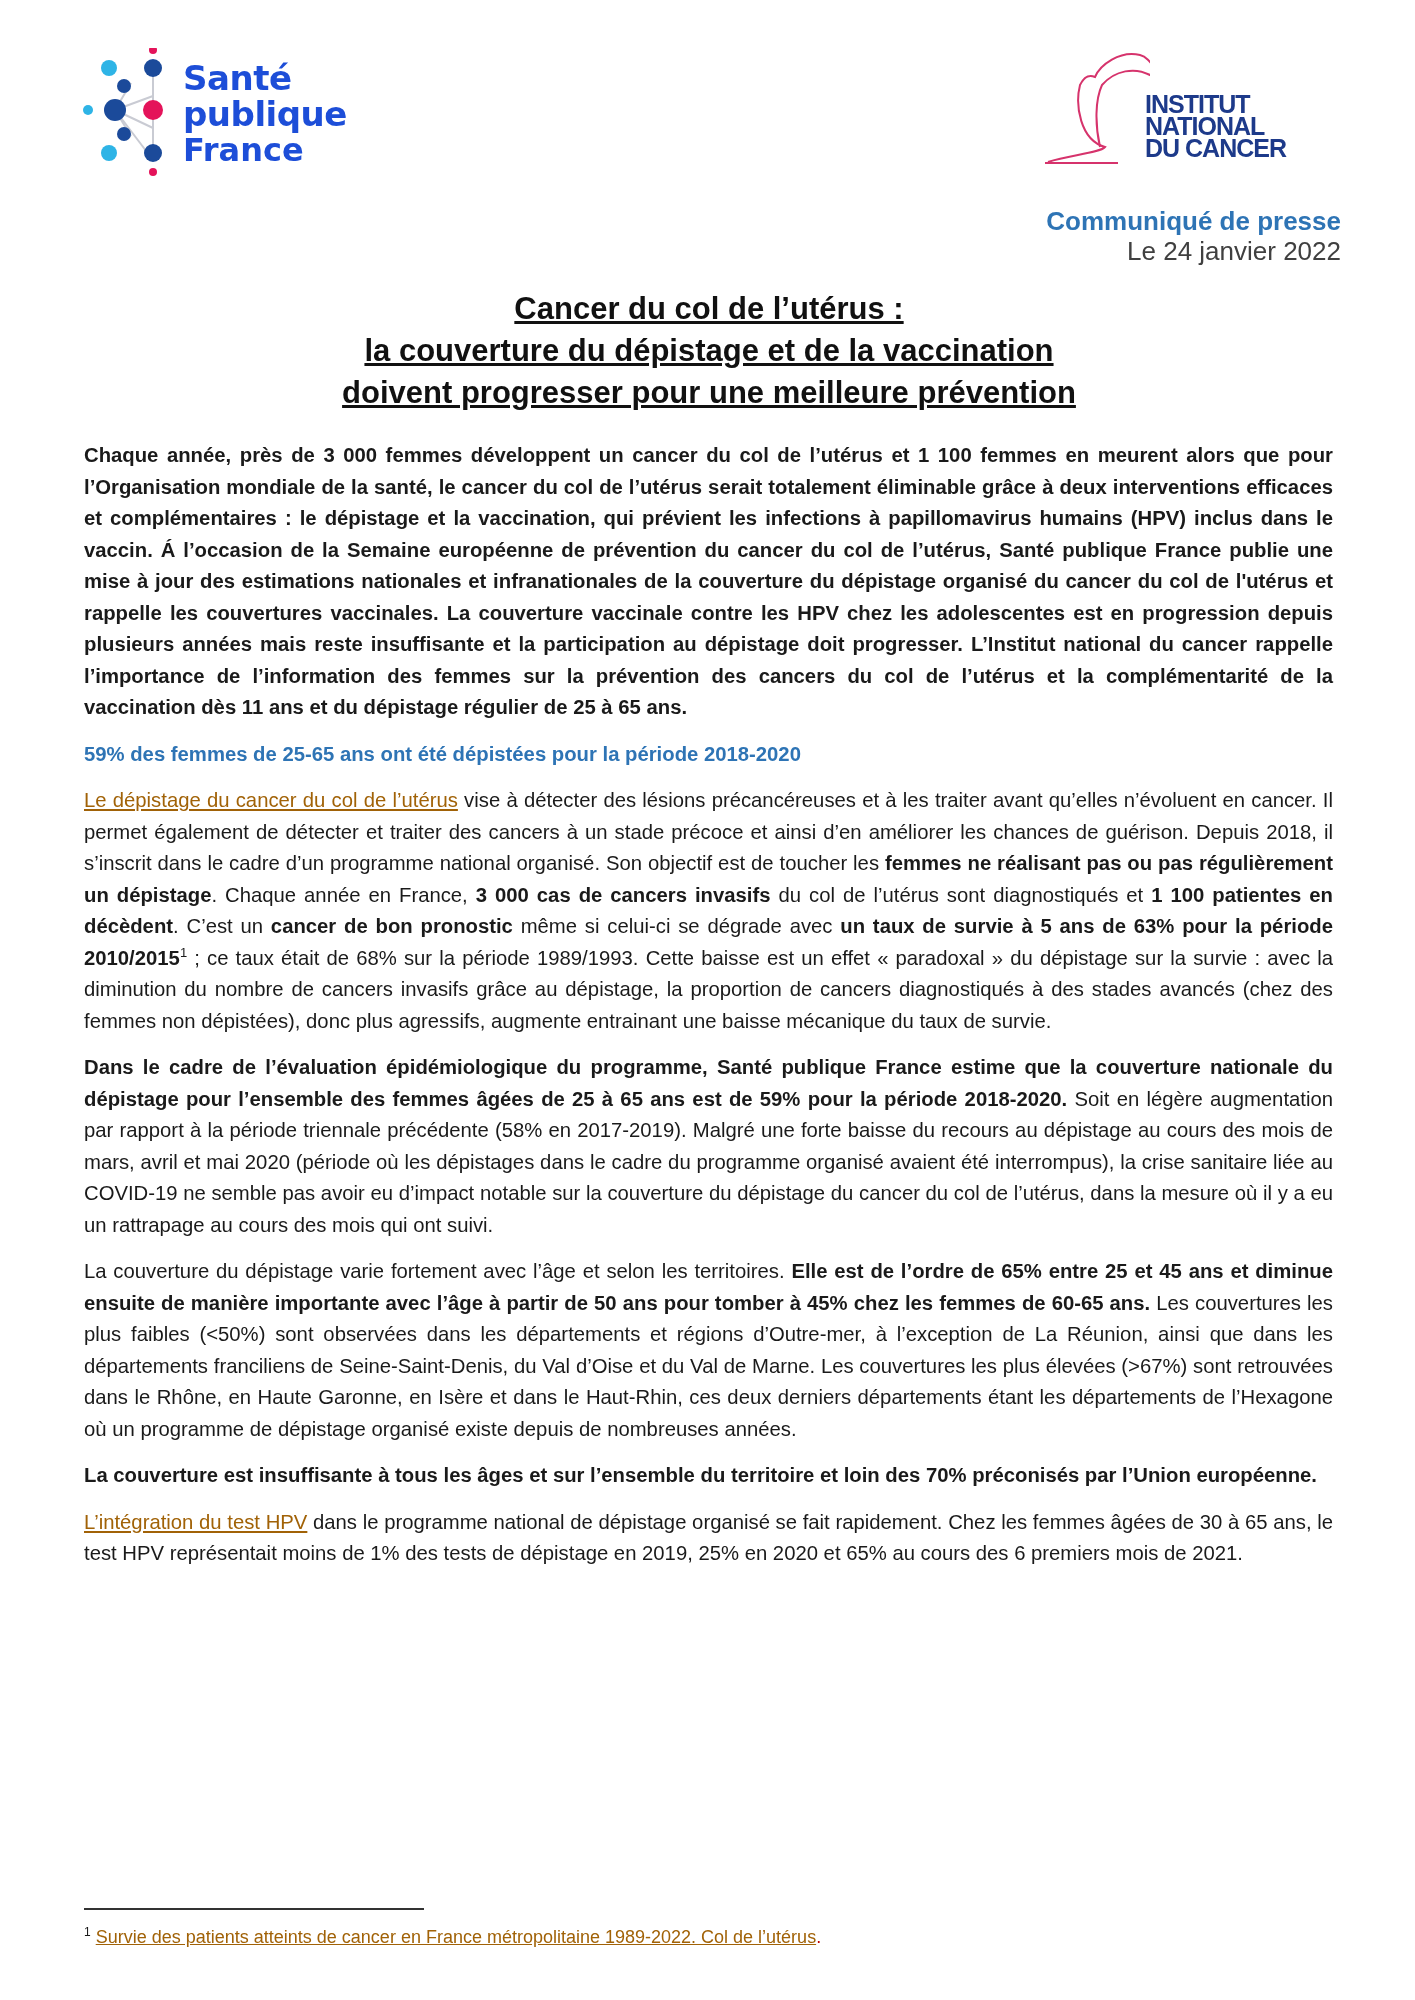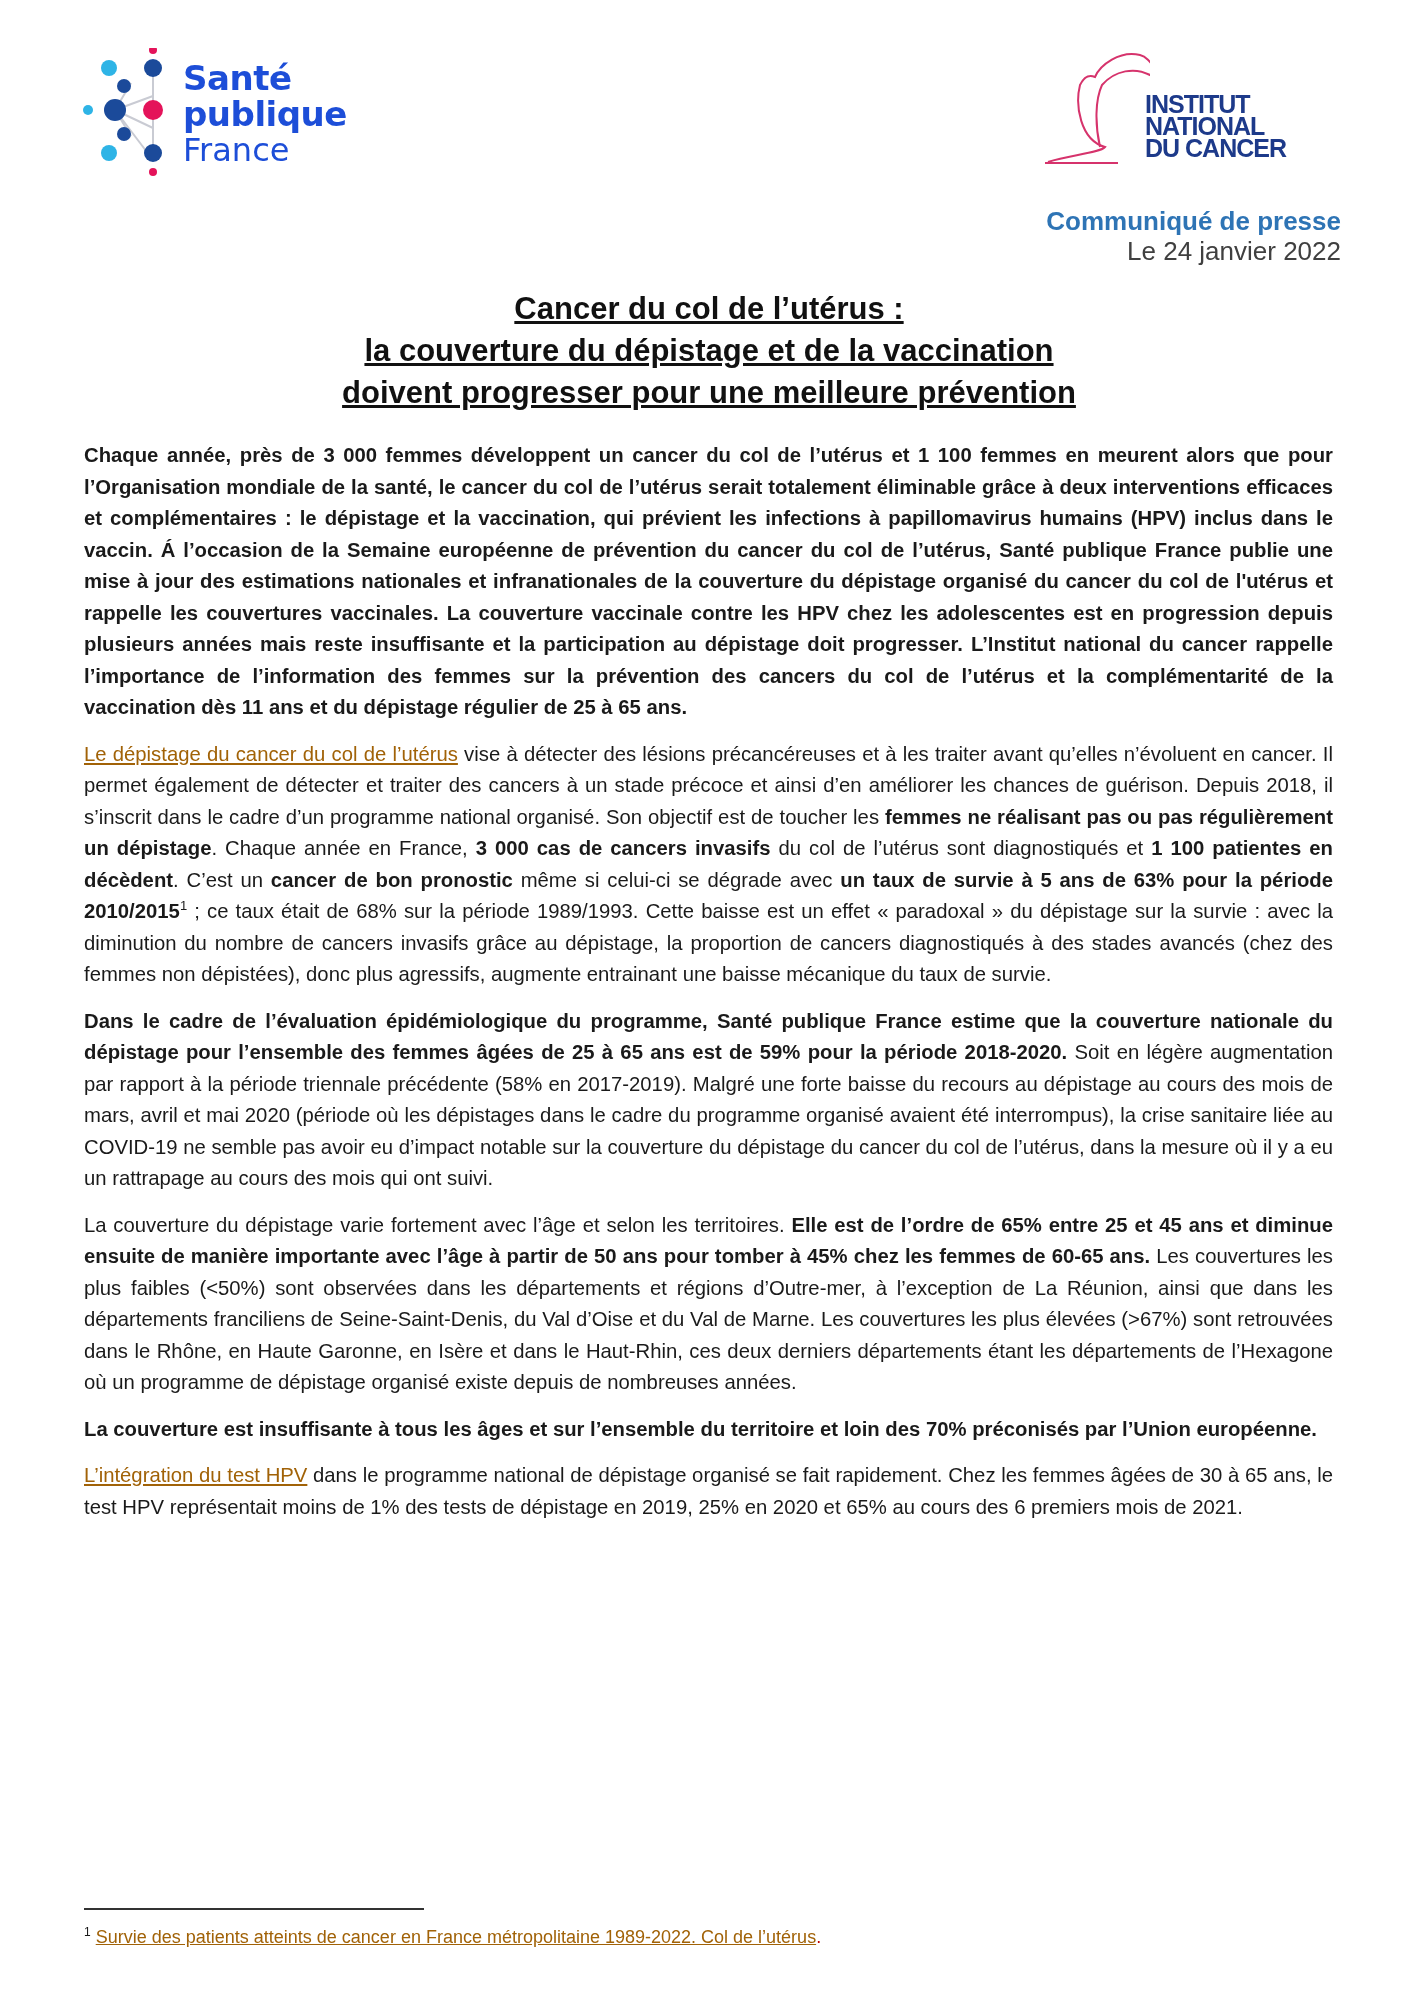--- a/index.html
+++ b/index.html
@@ -5,21 +5,21 @@
   html, body { margin: 0; padding: 0; background: #ffffff; }
   body { width: 1415px; height: 2000px; position: relative; overflow: hidden;
          font-family: "Liberation Sans", sans-serif; color: #1a1a1a; }
   .page { position: absolute; left: 0; top: 0; width: 1415px; height: 2000px; }
 
   
   .spf-logo { position: absolute; left: 78px; top: 48px; width: 280px; height: 150px; }
   .spf-text { position: absolute; left: 105px; top: 12px; font-family: "DejaVu Sans", sans-serif;
               color: #1d4ed8; line-height: 36px; }
   .spf-text .l1, .spf-text .l2 { font-weight: bold; font-size: 34px; display: block; letter-spacing: -0.5px; }
-  .spf-text .l3 { font-size: 32px; display: block; font-weight: normal; }
+  .spf-text .l3 { font-size: 32px; display: block; font-weight: bold; }
   .inca-logo { position: absolute; left: 1040px; top: 45px; width: 270px; height: 130px; }
   .inca-text { position: absolute; left: 105px; top: 48px; font-family: Liberation Sans, sans-serif;
                font-weight: bold; color: #1d3a8a; font-size: 25px; line-height: 22px; letter-spacing: -1px; }
   .inca-text span { display: block; }
 
   
   .press { position: absolute; right: 74px; top: 206px; text-align: right;
            font-family: "Liberation Sans", sans-serif; font-size: 26px; line-height: 30px; }
   .press .kind { color: #2e74b5; font-weight: bold; }
   .press .date { color: #404040; }
@@ -97,20 +97,21 @@
 
   <h1 class="title" style="margin:0;text-decoration:underline;">
     <span>Cancer du col de l’utérus :</span>
     <span>la couverture du dépistage et de la vaccination</span>
     <span>doivent progresser pour une meilleure prévention</span>
   </h1>
 
   <div class="body">
     <p class="lead">Chaque année, près de 3 000 femmes développent un cancer du col de l’utérus et 1 100 femmes en meurent alors que pour l’Organisation mondiale de la santé, le cancer du col de l’utérus serait totalement éliminable grâce à deux interventions efficaces et complémentaires : le dépistage et la vaccination, qui prévient les infections à papillomavirus humains (HPV) inclus dans le vaccin. Á l’occasion de la Semaine européenne de prévention du cancer du col de l’utérus, Santé publique France publie une mise à jour des estimations nationales et infranationales de la couverture du dépistage organisé du cancer du col de l'utérus et rappelle les couvertures vaccinales. La couverture vaccinale contre les HPV chez les adolescentes est en progression depuis plusieurs années mais reste insuffisante et la participation au dépistage doit progresser. L’Institut national du cancer rappelle l’importance de l’information des femmes sur la prévention des cancers du col de l’utérus et la complémentarité de la vaccination dès 11 ans et du dépistage régulier de 25 à 65 ans.</p>
 
+    <p class="subhead">59% des femmes de 25-65 ans ont été dépistées pour la période 2018-2020</p>
 
     <p><a class="link" href="#">Le dépistage du cancer du col de l’utérus</a><span> vise à détecter des lésions précancéreuses et à les traiter avant qu’elles n’évoluent en cancer. Il permet également de détecter et traiter des cancers à un stade précoce et ainsi d’en améliorer les chances de guérison. Depuis 2018, il s’inscrit dans le cadre d’un programme national organisé. Son objectif est de toucher les </span><b>femmes ne réalisant pas ou pas régulièrement un dépistage</b><span>. Chaque année en France, </span><b>3 000 cas de cancers invasifs</b><span> du col de l’utérus sont diagnostiqués et </span><b>1 100 patientes en décèdent</b><span>. C’est un </span><b>cancer de bon pronostic</b><span> même si celui-ci se dégrade avec </span><b>un taux de survie à 5 ans de 63% pour la période 2010/2015</b><sup>1</sup><span> ; ce taux était de 68% sur la période 1989/1993. Cette baisse est un effet « paradoxal » du dépistage sur la survie : avec la diminution du nombre de cancers invasifs grâce au dépistage, la proportion de cancers diagnostiqués à des stades avancés (chez des femmes non dépistées), donc plus agressifs, augmente entrainant une baisse mécanique du taux de survie.</span></p>
 
     <p><b>Dans le cadre de l’évaluation épidémiologique du programme, Santé publique France estime que la couverture nationale du dépistage pour l’ensemble des femmes âgées de 25 à 65 ans est de 59% pour la période 2018-2020.</b><span> Soit en légère augmentation par rapport à la période triennale précédente (58% en 2017-2019). Malgré une forte baisse du recours au dépistage au cours des mois de mars, avril et mai 2020 (période où les dépistages dans le cadre du programme organisé avaient été interrompus), la crise sanitaire liée au COVID-19 ne semble pas avoir eu d’impact notable sur la couverture du dépistage du cancer du col de l’utérus, dans la mesure où il y a eu un rattrapage au cours des mois qui ont suivi.</span></p>
 
     <p><span>La couverture du dépistage varie fortement avec l’âge et selon les territoires. </span><b>Elle est de l’ordre de 65% entre 25 et 45 ans et diminue ensuite de manière importante avec l’âge à partir de 50 ans pour tomber à 45% chez les femmes de 60-65 ans.</b><span> Les couvertures les plus faibles (&lt;50%) sont observées dans les départements et régions d’Outre-mer, à l’exception de La Réunion, ainsi que dans les départements franciliens de Seine-Saint-Denis, du Val d’Oise et du Val de Marne. Les couvertures les plus élevées (&gt;67%) sont retrouvées dans le Rhône, en Haute Garonne, en Isère et dans le Haut-Rhin, ces deux derniers départements étant les départements de l’Hexagone où un programme de dépistage organisé existe depuis de nombreuses années.</span></p>
 
     <p class="lead">La couverture est insuffisante à tous les âges et sur l’ensemble du territoire et loin des 70% préconisés par l’Union européenne.</p>
 
     <p><a class="link" href="#">L’intégration du test HPV</a><span> dans le programme national de dépistage organisé se fait rapidement. Chez les femmes âgées de 30 à 65 ans, le test HPV représentait moins de 1% des tests de dépistage en 2019, 25% en 2020 et 65% au cours des 6 premiers mois de 2021.</span></p>

